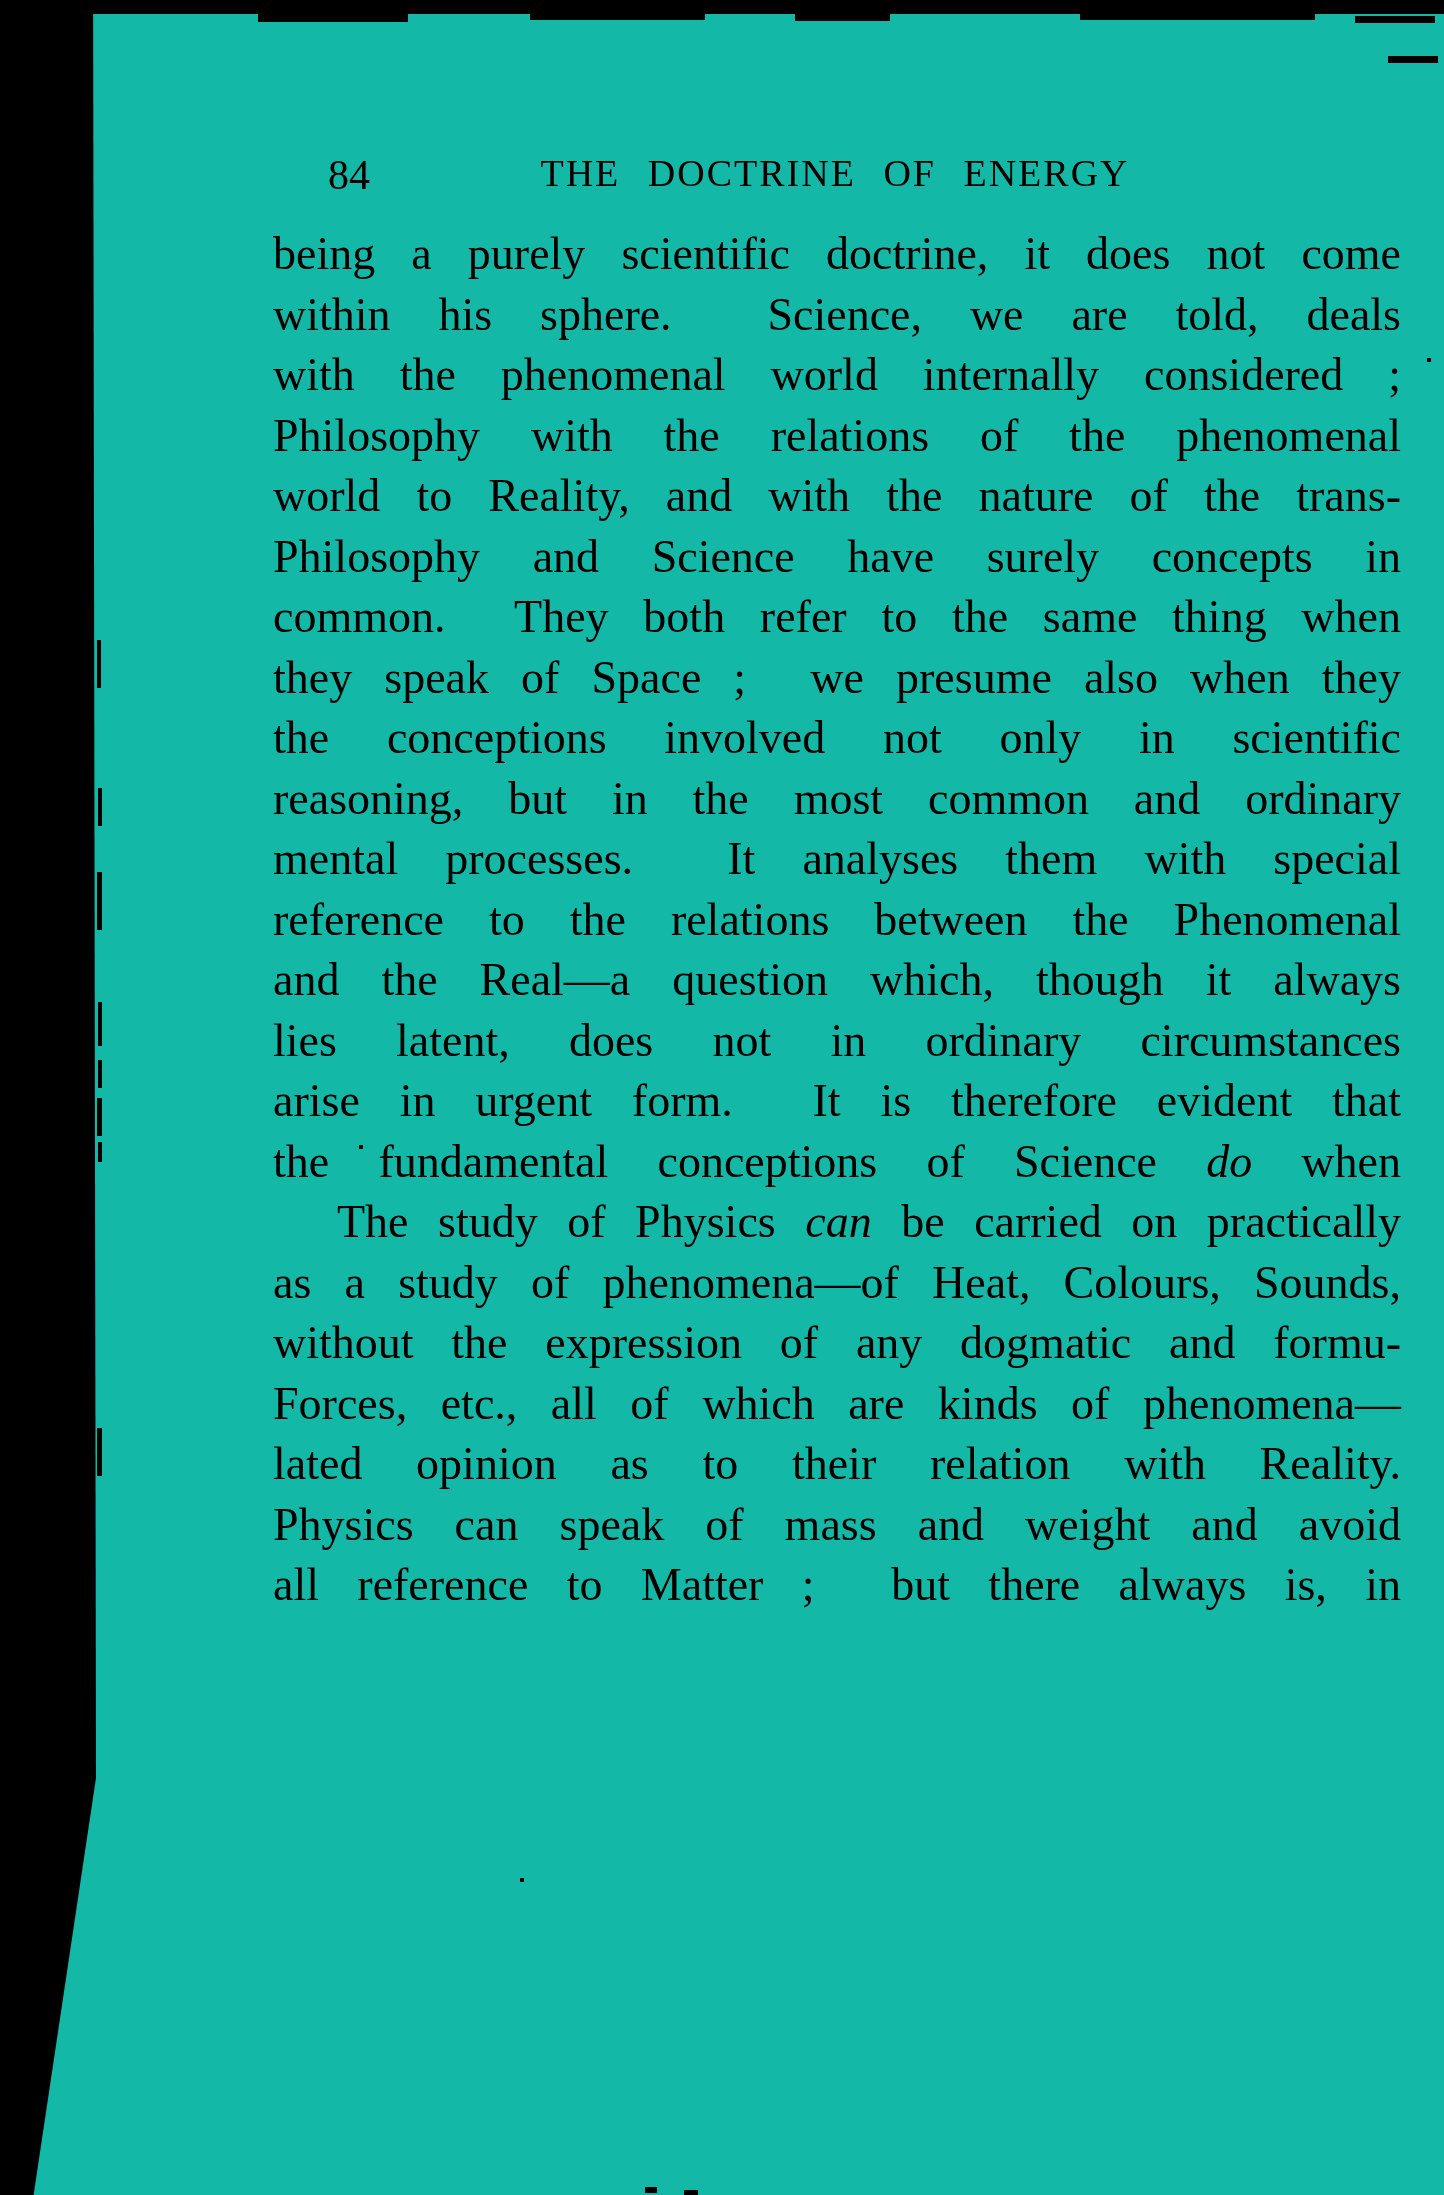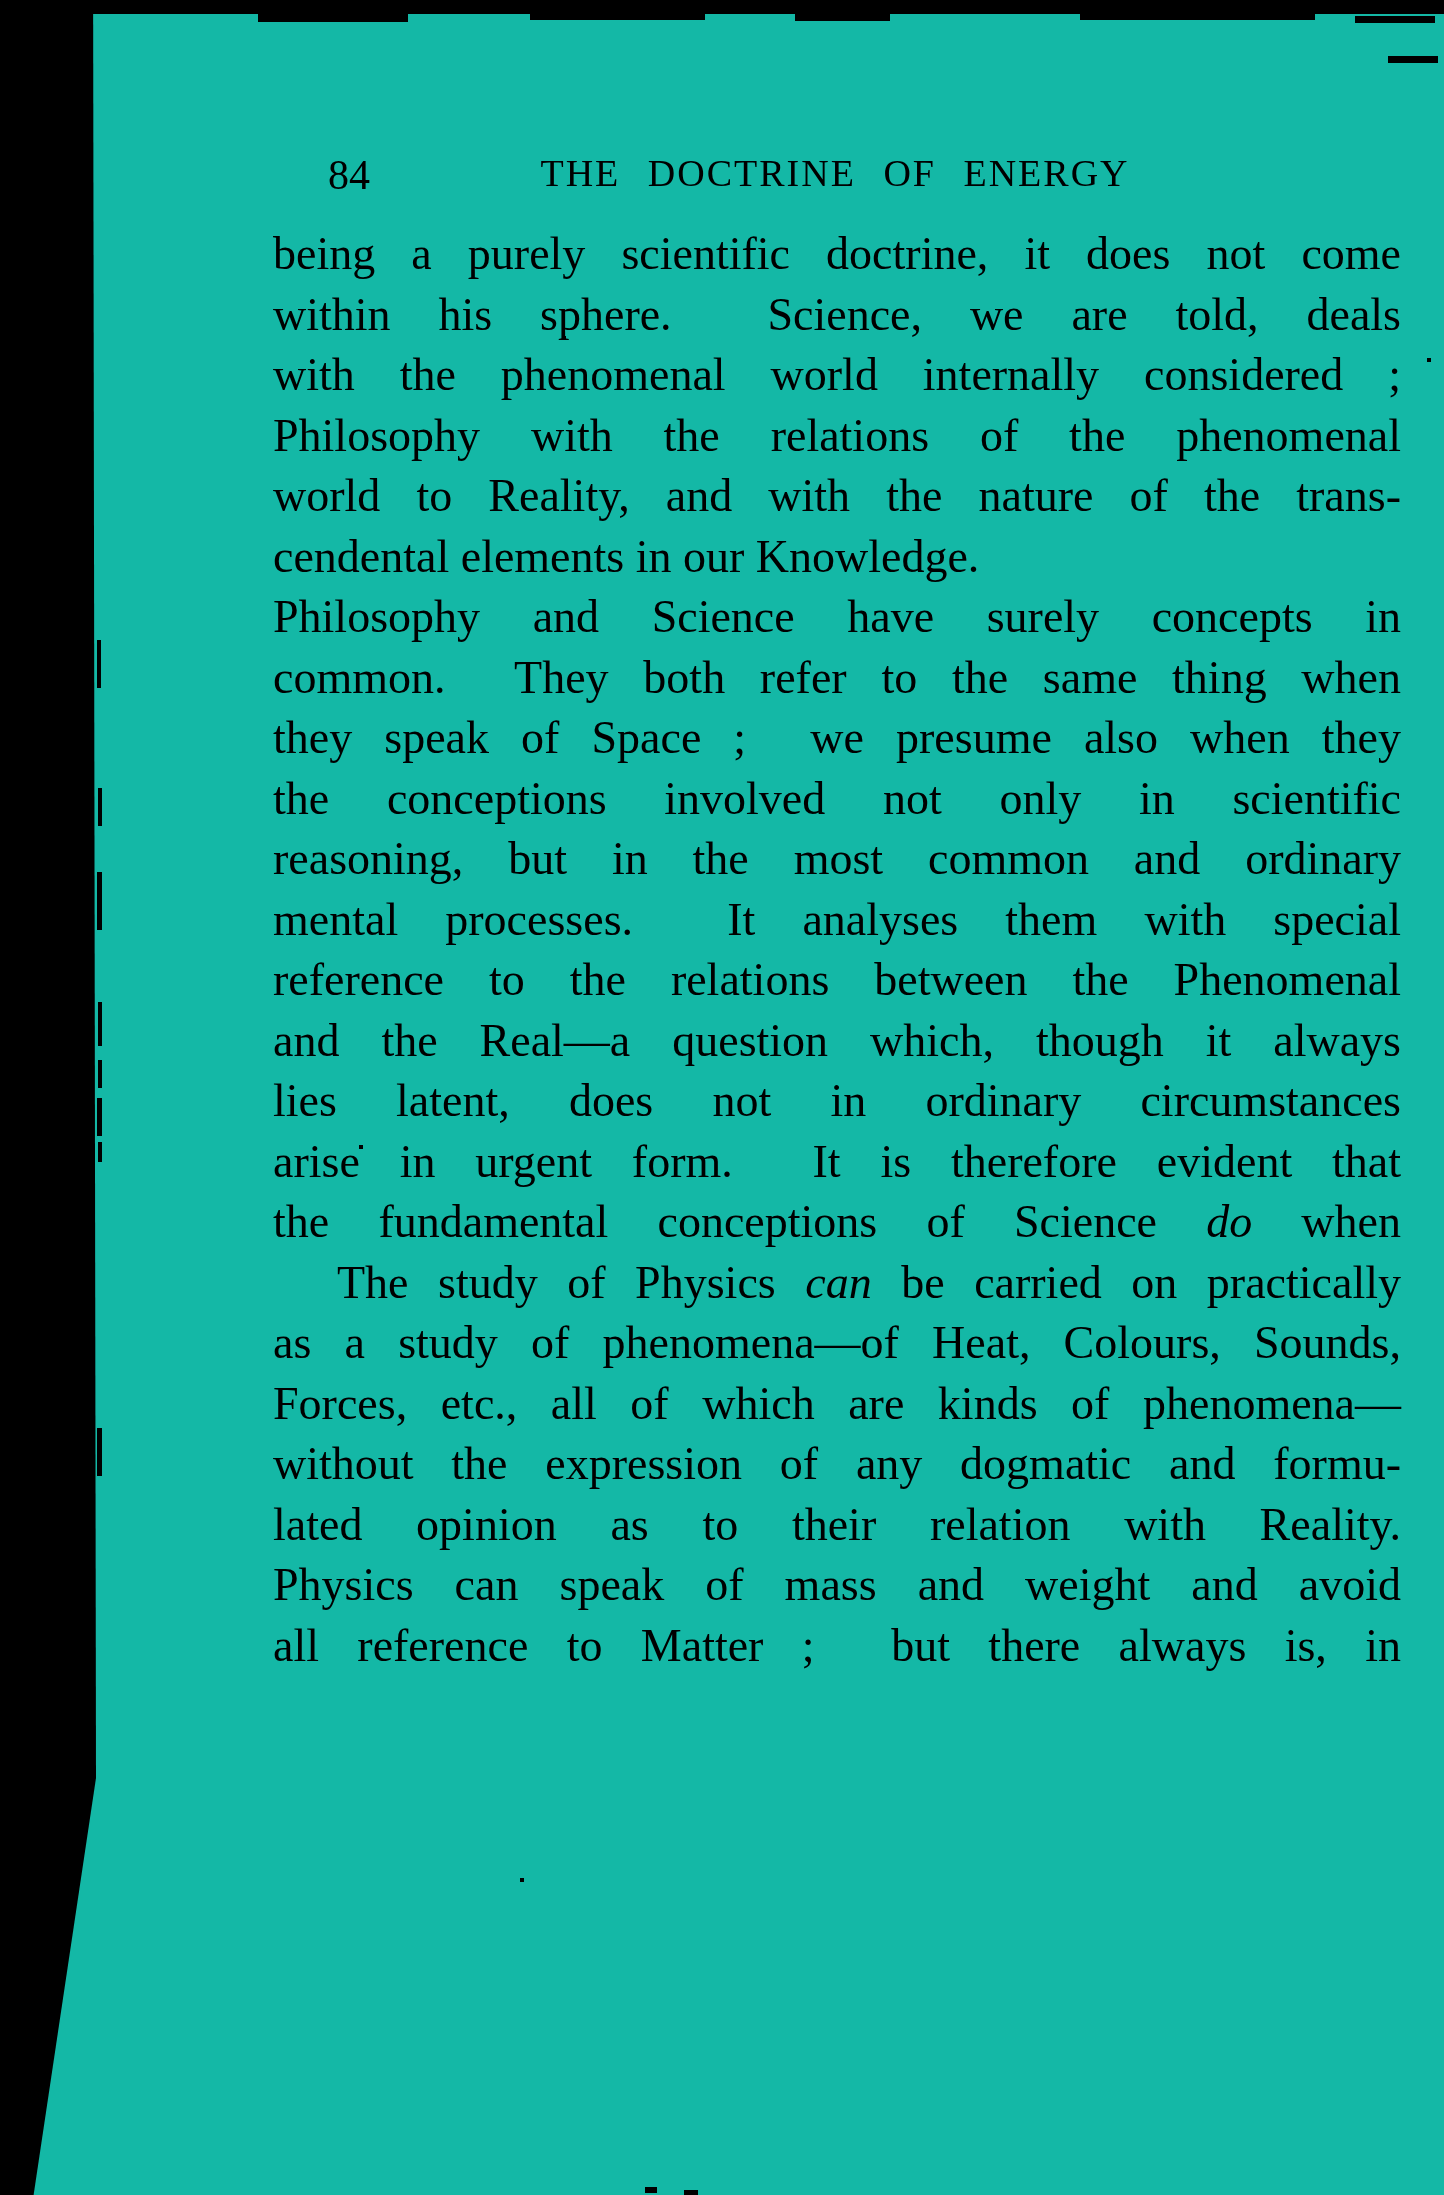--- a/index.html
+++ b/index.html
@@ -90,34 +90,33 @@
     <span class="page-number">84</span>
     <span class="running-title">THE DOCTRINE OF ENERGY</span>
   </header>
 
   <main class="text-block" id="text-block">
       <div class="line"><span>being a purely scientific doctrine, it does not come</span></div>
       <div class="line"><span>within his sphere.&nbsp; Science, we are told, deals</span></div>
       <div class="line"><span>with the phenomenal world internally considered ;</span></div>
       <div class="line"><span>Philosophy with the relations of the phenomenal</span></div>
       <div class="line"><span>world to Reality, and with the nature of the trans-</span></div>
-      <div class="line no-just"><span>cendental elements in our Knowledge.</span></div>
       <div class="line"><span>Philosophy and Science have surely concepts in</span></div>
       <div class="line"><span>common.&nbsp; They both refer to the same thing when</span></div>
       <div class="line"><span>they speak of Space ;&nbsp; we presume also when they</span></div>
       <div class="line"><span>the conceptions involved not only in scientific</span></div>
       <div class="line"><span>reasoning, but in the most common and ordinary</span></div>
       <div class="line"><span>mental processes.&nbsp; It analyses them with special</span></div>
       <div class="line"><span>reference to the relations between the Phenomenal</span></div>
       <div class="line"><span>and the Real—a question which, though it always</span></div>
       <div class="line"><span>lies latent, does not in ordinary circumstances</span></div>
       <div class="line"><span>arise in urgent form.&nbsp; It is therefore evident that</span></div>
       <div class="line"><span>the fundamental conceptions of Science </span><i>do</i><span> when</span></div>
       <div class="line indent"><span>The study of Physics </span><i>can</i><span> be carried on practically</span></div>
       <div class="line"><span>as a study of phenomena—of Heat, Colours, Sounds,</span></div>
+      <div class="line"><span>without the expression of any dogmatic and formu-</span></div>
       <div class="line"><span>Forces, etc., all of which are kinds of phenomena—</span></div>
-      <div class="line"><span>without the expression of any dogmatic and formu-</span></div>
       <div class="line"><span>lated opinion as to their relation with Reality.</span></div>
       <div class="line"><span>Physics can speak of mass and weight and avoid</span></div>
       <div class="line"><span>all reference to Matter ;&nbsp; but there always is, in</span></div>
     </main>
 
 </div>
 
 </body></html>

